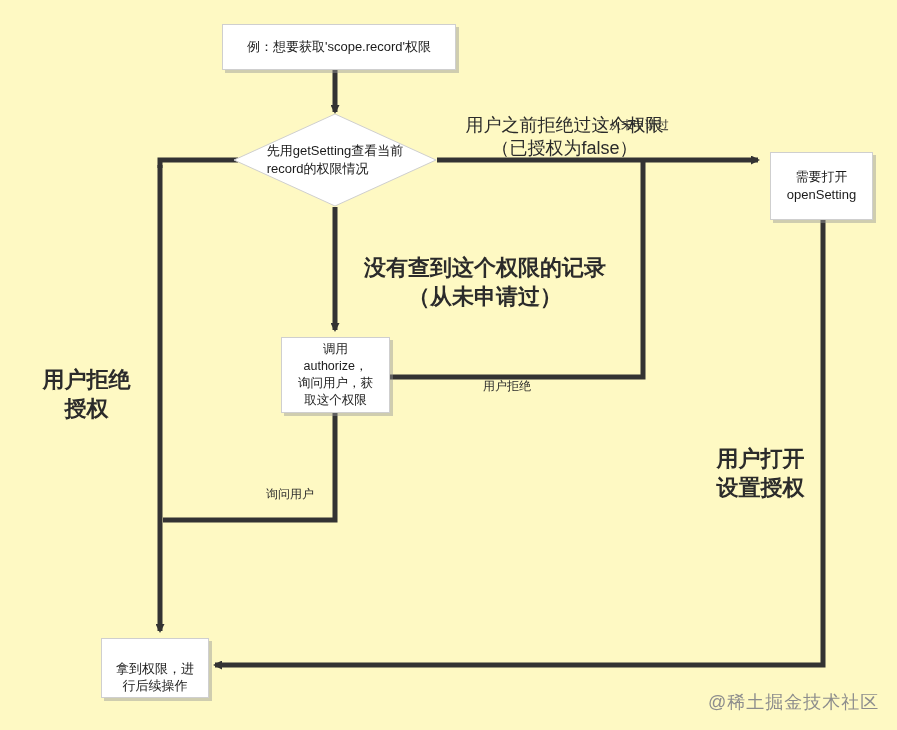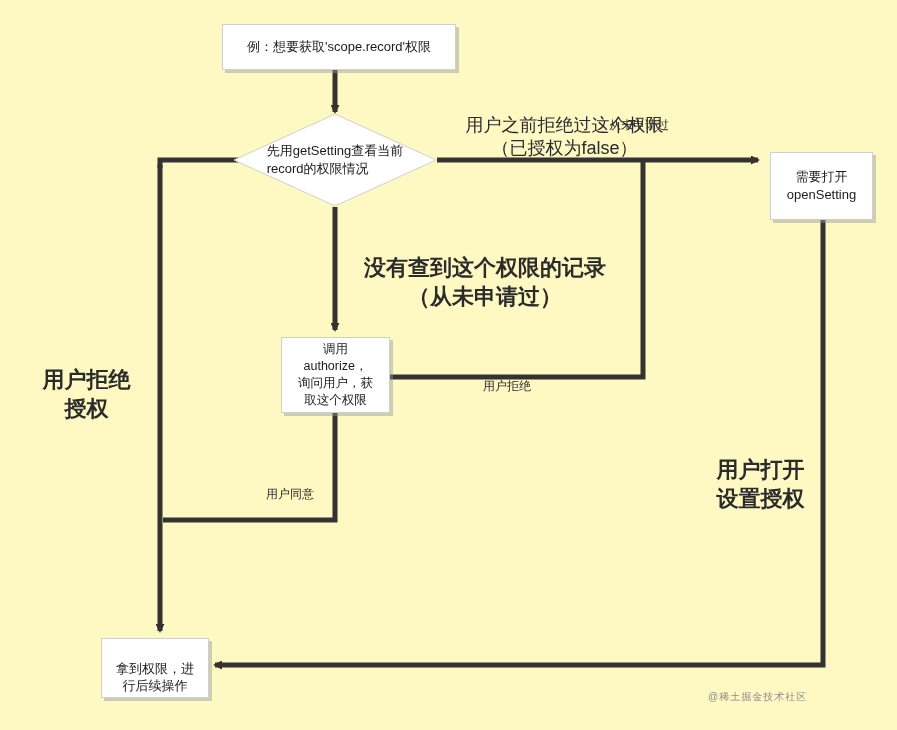--- a/index.html
+++ b/index.html
@@ -78,21 +78,21 @@
   .edge-label.big {
     font-size: 22px;
     font-weight: bold;
   }
   .edge-label.mid {
     font-size: 18px;
   }
   .watermark {
     position: absolute;
     color: #8d8d8d;
-    font-size: 10px;
+    font-size: 18px;
     letter-spacing: 1px;
     white-space: nowrap;
   }
 </style>
 </head>
 <body>
 
 <div id="canvas">
 
   <svg class="wires" viewBox="0 0 897 730" xmlns="http://www.w3.org/2000/svg">
@@ -151,24 +151,24 @@
 
   <div class="edge-label big" style="left:340px; top:254px; width:290px;">没有查到这个权限的记录
 （从未申请过）</div>
 
   <div class="edge-label mid" style="left:447px; top:114px; width:235px;">用户之前拒绝过这个权限
 （已授权为false）</div>
 
   <div class="edge-label big" style="left:14px; top:366px; width:145px;">用户拒绝
 授权</div>
 
-  <div class="edge-label big" style="left:693px; top:456px; width:135px;text-align:center;">用户打开
+  <div class="edge-label big" style="left:693px; top:445px; width:135px;text-align:center;">用户打开
 设置授权</div>
 
   <div class="edge-label" style="left:467px; top:379px; width:80px;">用户拒绝</div>
 
-  <div class="edge-label" style="left:252px; top:487px; width:76px;">用户同意</div>
+  <div class="edge-label" style="left:252px; top:487px; width:76px;">询问用户</div>
 
   <div class="edge-label" style="left:600px; top:118px; width:78px;">从未申请过</div>
 
   <div class="watermark" style="left:708px; top:690px;">@稀土掘金技术社区</div>
 
 </div>
 
 </body></html>

